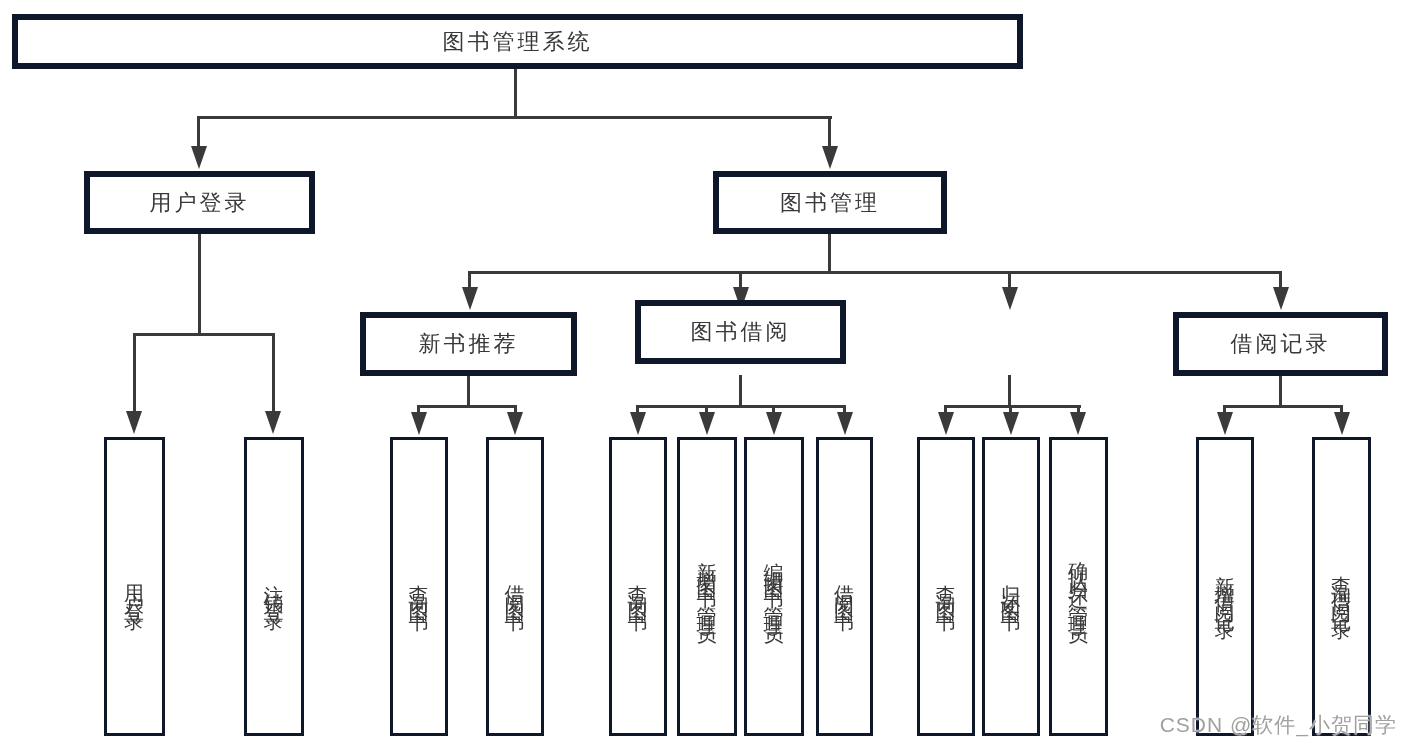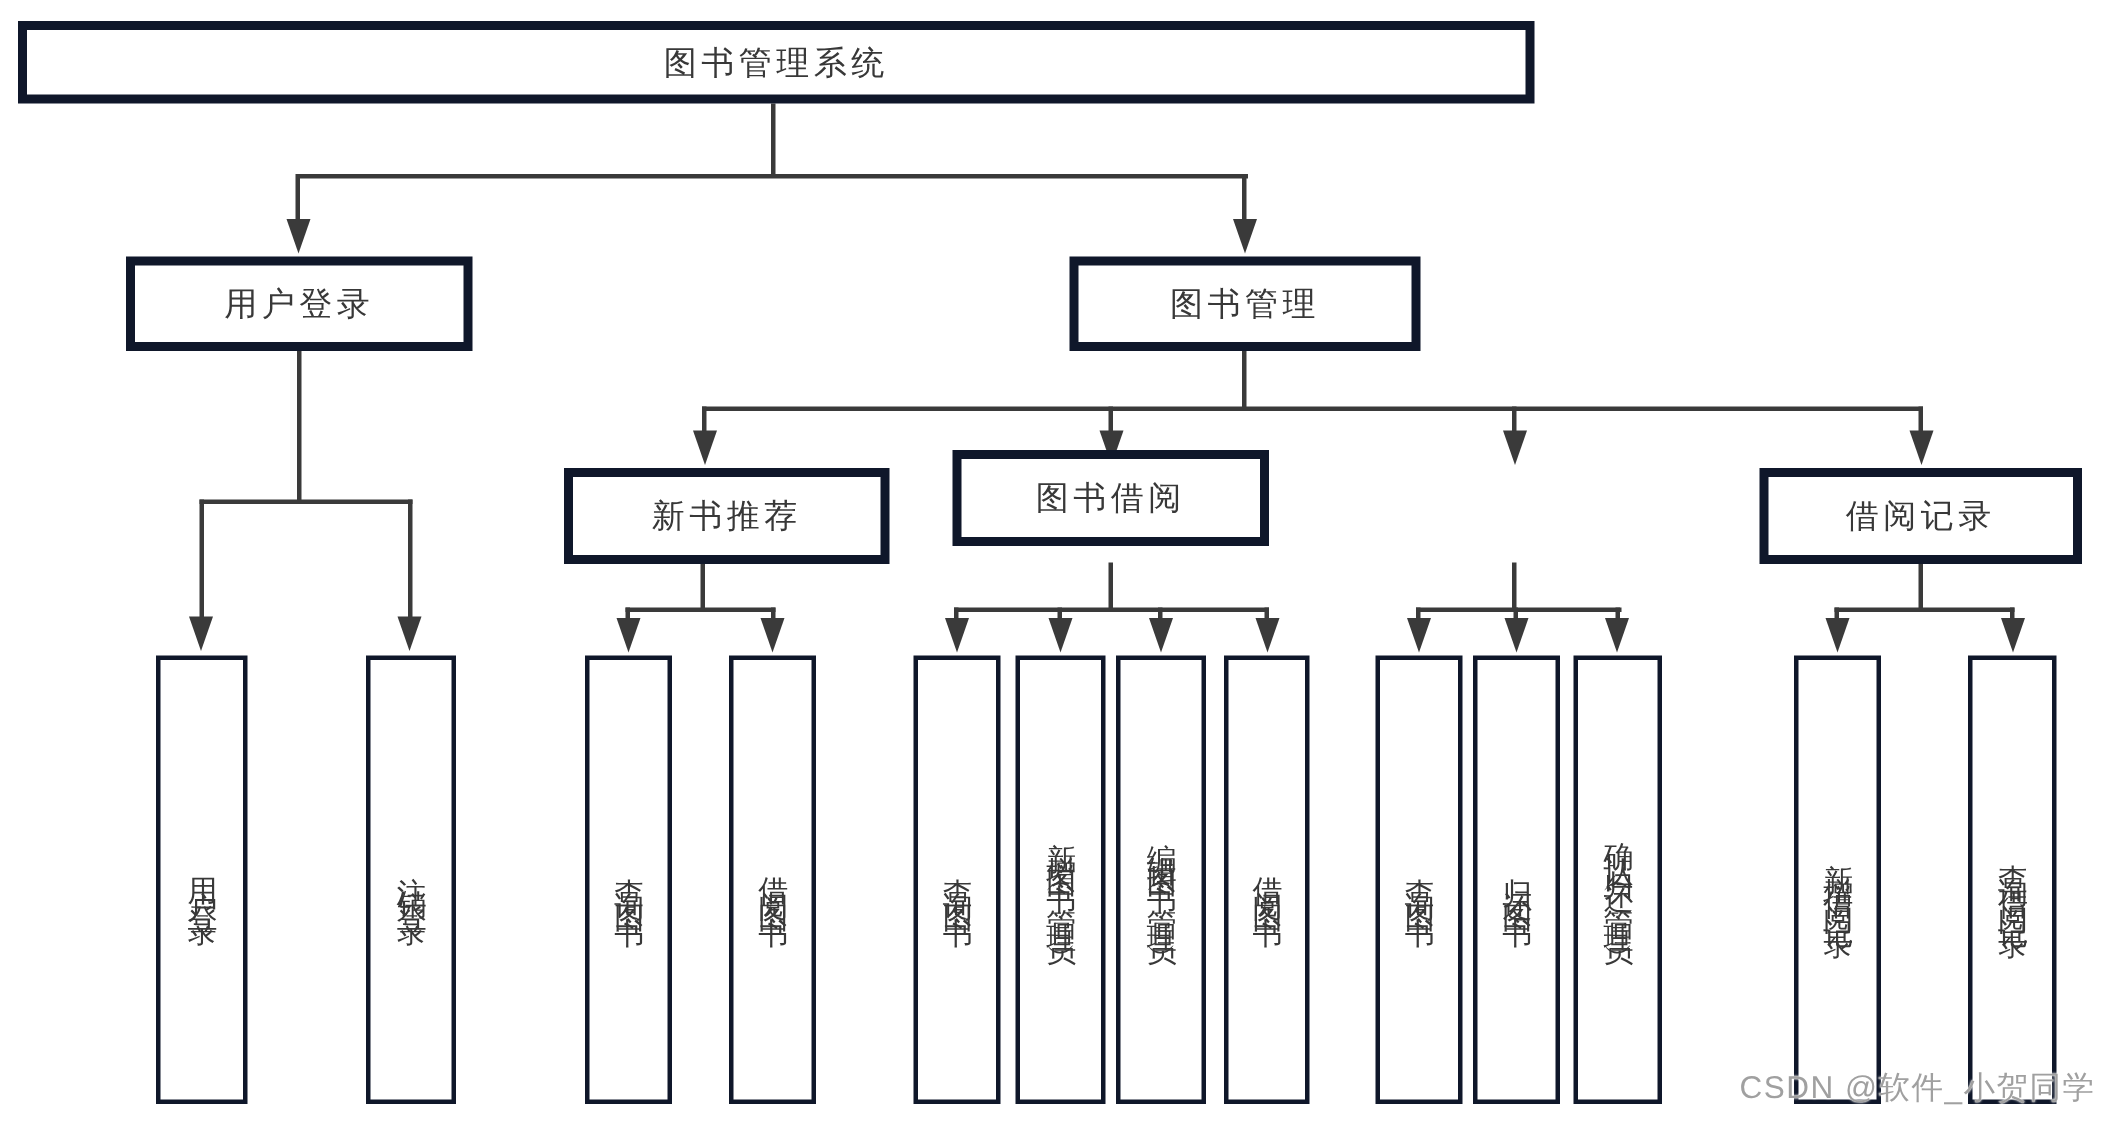--- a/index.html
+++ b/index.html
@@ -68,21 +68,21 @@
   <div class="hl" style="left:468px;top:271px;width:814px"></div>
   <div class="vl" style="left:468px;top:271px;height:19px"></div>
   <div class="ah" style="left:462px;top:287px"></div>
   <div class="vl" style="left:739px;top:271px;height:19px"></div>
   <div class="ah" style="left:733px;top:287px"></div>
   <div class="vl" style="left:1008px;top:271px;height:19px"></div>
   <div class="ah" style="left:1002px;top:287px"></div>
   <div class="vl" style="left:1279px;top:271px;height:19px"></div>
   <div class="ah" style="left:1273px;top:287px"></div>
 
-  <div class="node h" style="left:376px;top:312px;width:217px;height:64px">
+  <div class="node h" style="left:360px;top:312px;width:217px;height:64px">
     <span class="lbl">新书推荐</span>
   </div>
   <div class="node h" style="left:635px;top:300px;width:211px;height:64px">
     <span class="lbl">图书借阅</span>
   </div>
   <div class="node h" style="left:1173px;top:312px;width:215px;height:64px">
     <span class="lbl">借阅记录</span>
   </div>
 
   <div class="vl" style="left:467px;top:375px;height:33px"></div>

